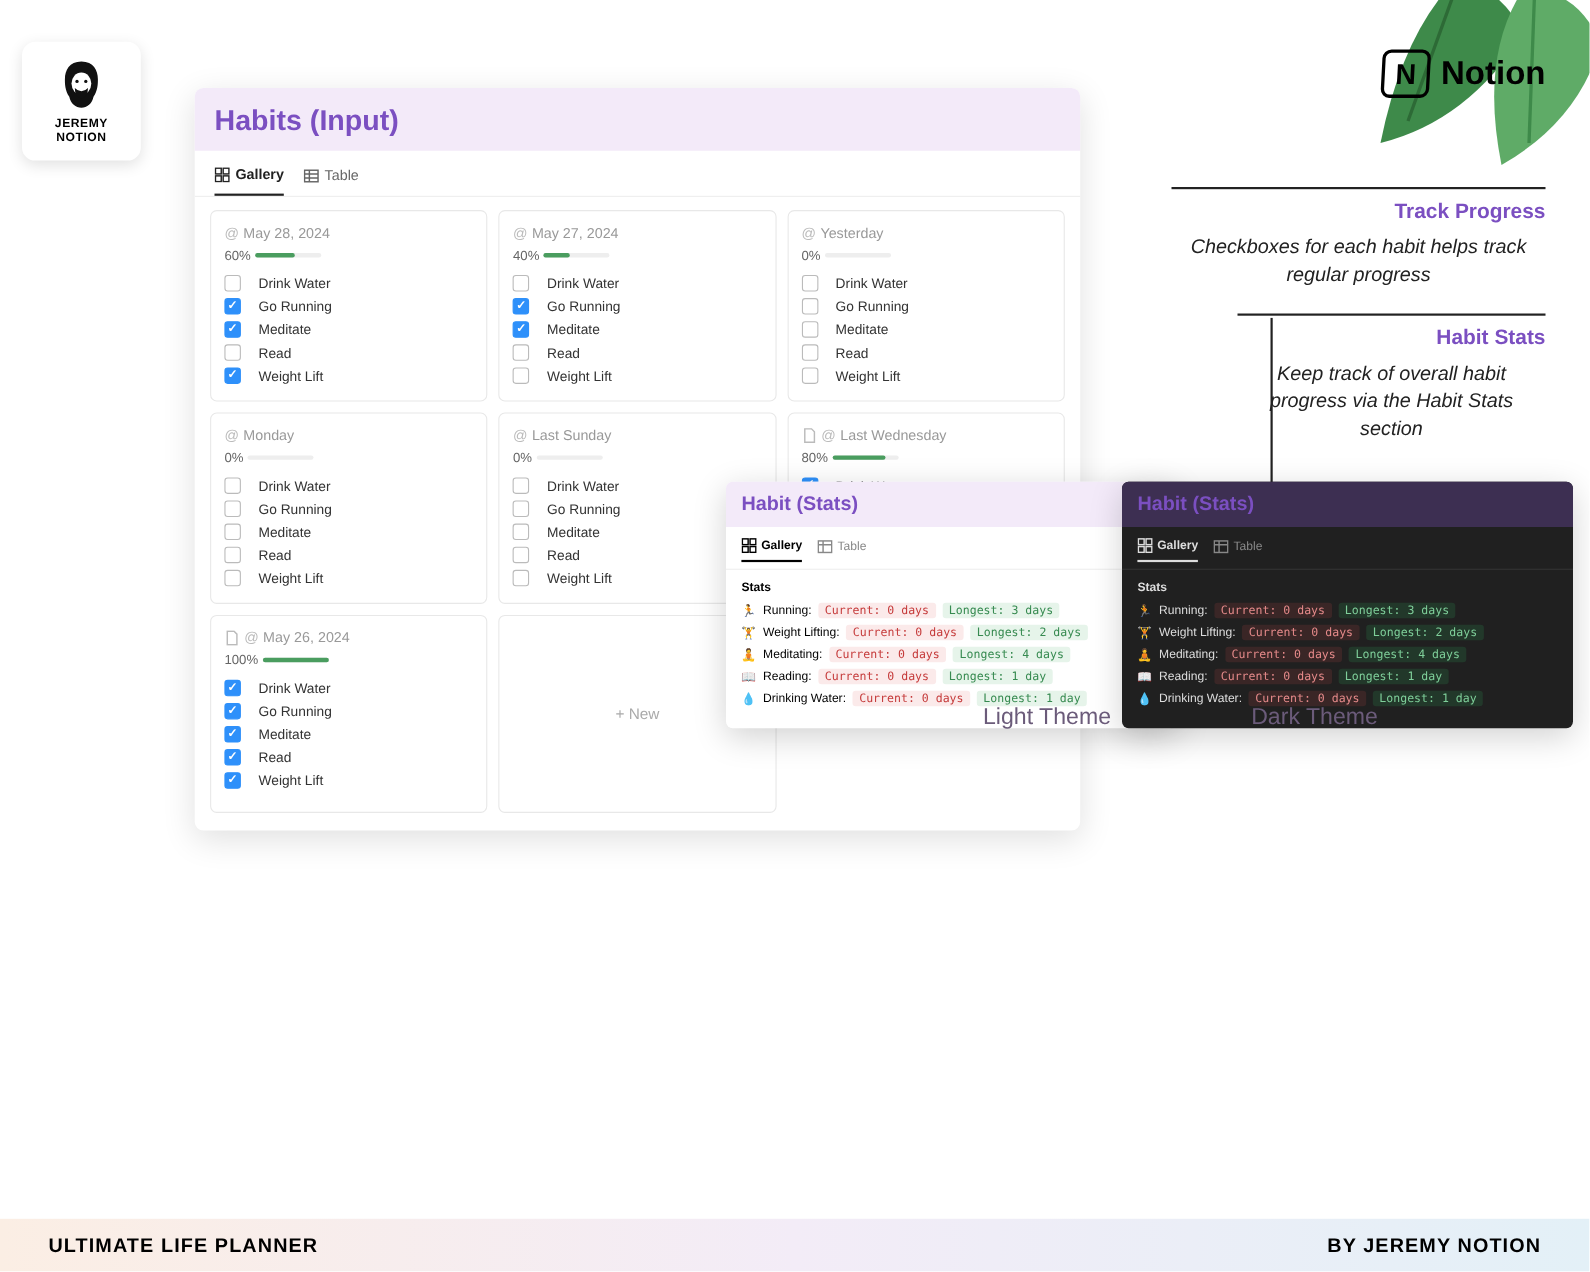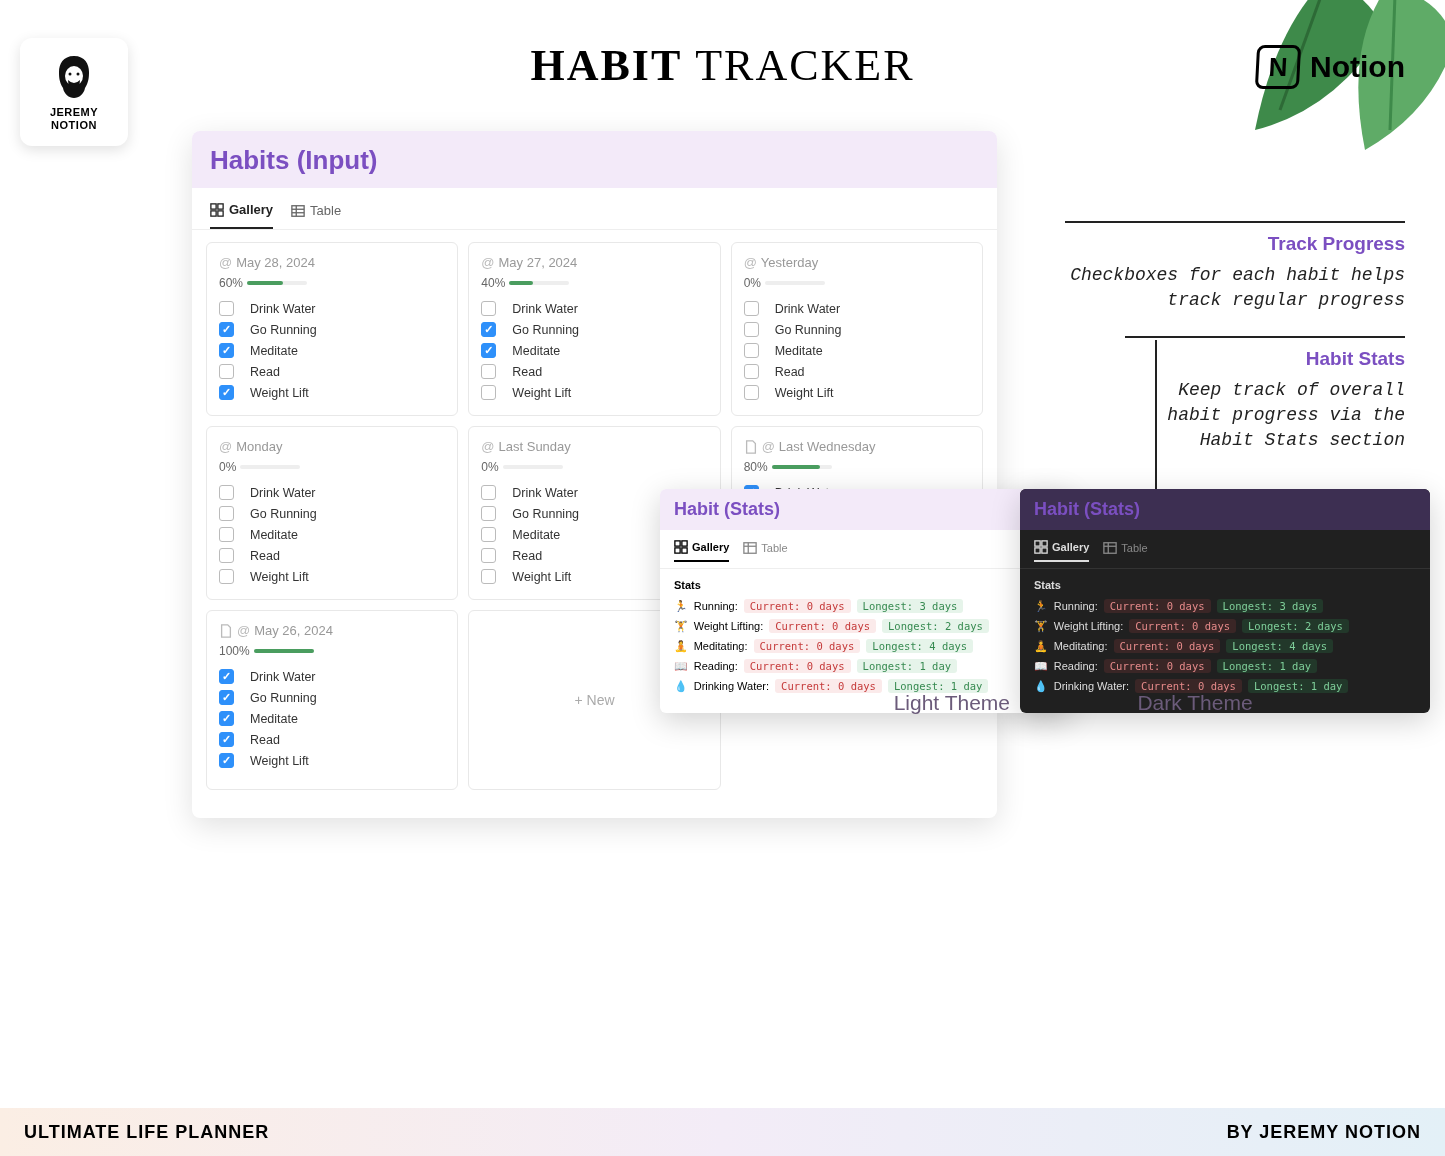--- a/index.html
+++ b/index.html
@@ -65,27 +65,27 @@
   line-height: 1.55;
   color: #111;
 }
 .subtitle-banner .strong { font-weight: 700; }
 .content-area {
   position: relative;
   margin-top: 40px;
 }
 .habits-panel {
   position: absolute;
-  left: 192px;
+  left: 177px;
   top: 0;
   width: 805px;
   background: #fff;
   border-radius: 8px;
   box-shadow: 0 8px 30px rgba(0,0,0,.12);
-  padding-bottom: 28px;
+  padding-bottom: 16px;
 }
 .panel-title {
   background: #f3eaf9;
   color: #7b4fc1;
   font-weight: 700;
   font-size: 26px;
   padding: 14px 18px 12px;
   border-radius: 8px 8px 0 0;
 }
 .view-tabs {
@@ -138,21 +138,21 @@
 
 .callout {
   position: absolute;
   right: 40px;
   width: 340px;
   border-top: 2px solid #222;
   padding-top: 10px;
   text-align: right;
 }
 .callout h3 { color:#7b4fc1; font-weight:800; font-size:19px; margin-bottom:8px;}
-.callout p { font-family: Liberation Mono, monospace; font-style: italic; font-size:18px; color:#222; line-height:1.4;}
+.callout p { font-family: Liberation Sans, sans-serif; font-style: italic; font-size:18px; color:#222; line-height:1.4;text-align:center;}
 .callout1 { top: 90px; }
 .callout2 { top: 205px; width: 280px; }
 .callout2 .line-down {
   position:absolute; left:30px; top:2px; width:2px; height:240px; background:#222;
 }
 
 .stats-panel {
   position: absolute;
   width: 410px;
   background:#fff;
@@ -182,21 +182,21 @@
 .theme-label {
   position:absolute; text-align:center; font-size:21px; color:#6b5b7a; width:350px;
 }
 .theme-light { left:660px; top:560px;text-align:right; }
 .theme-dark  { left:1020px; top:560px; }
 
 .footer {
   position:absolute; left:0; right:0; bottom:0; height:48px;
   background: linear-gradient(90deg,#fbeee4,#f3ecf7,#e3f0f7);
   display:flex; align-items:center; justify-content:space-between;
-  padding: 0 24px; font-weight:800; letter-spacing:1px; font-size:18px;text-align:center;
+  padding: 0 44px; font-weight:800; letter-spacing:1px; font-size:18px;text-align:center;
 }
 
 .leaf {
   position:absolute; right:-20px; top:-30px; width:280px; height:220px; pointer-events:none;
 }
 .ic { width:14px;height:14px; }
 </style>
 </head>
 <body>
 
@@ -220,24 +220,20 @@
     </svg>
     <div class="lname" style="white-space:pre-line">JEREMY
 NOTION</div>
   </div>
 
   <div class="notion-badge">
     <div class="nlogo">N</div>
     <span>Notion</span>
   </div>
 
-  <h1 class="page-title">
-    <span class="bold">HABIT</span>
-    <span class="reg">TRACKER</span>
-  </h1>
 
 </div>
 
 <div class="content-area">
 
   <div class="habits-panel">
     <div class="panel-title">Habits (Input)</div>
     <div class="view-tabs">
       <div class="view-tab active">
         <svg class="ic" viewBox="0 0 16 16">

